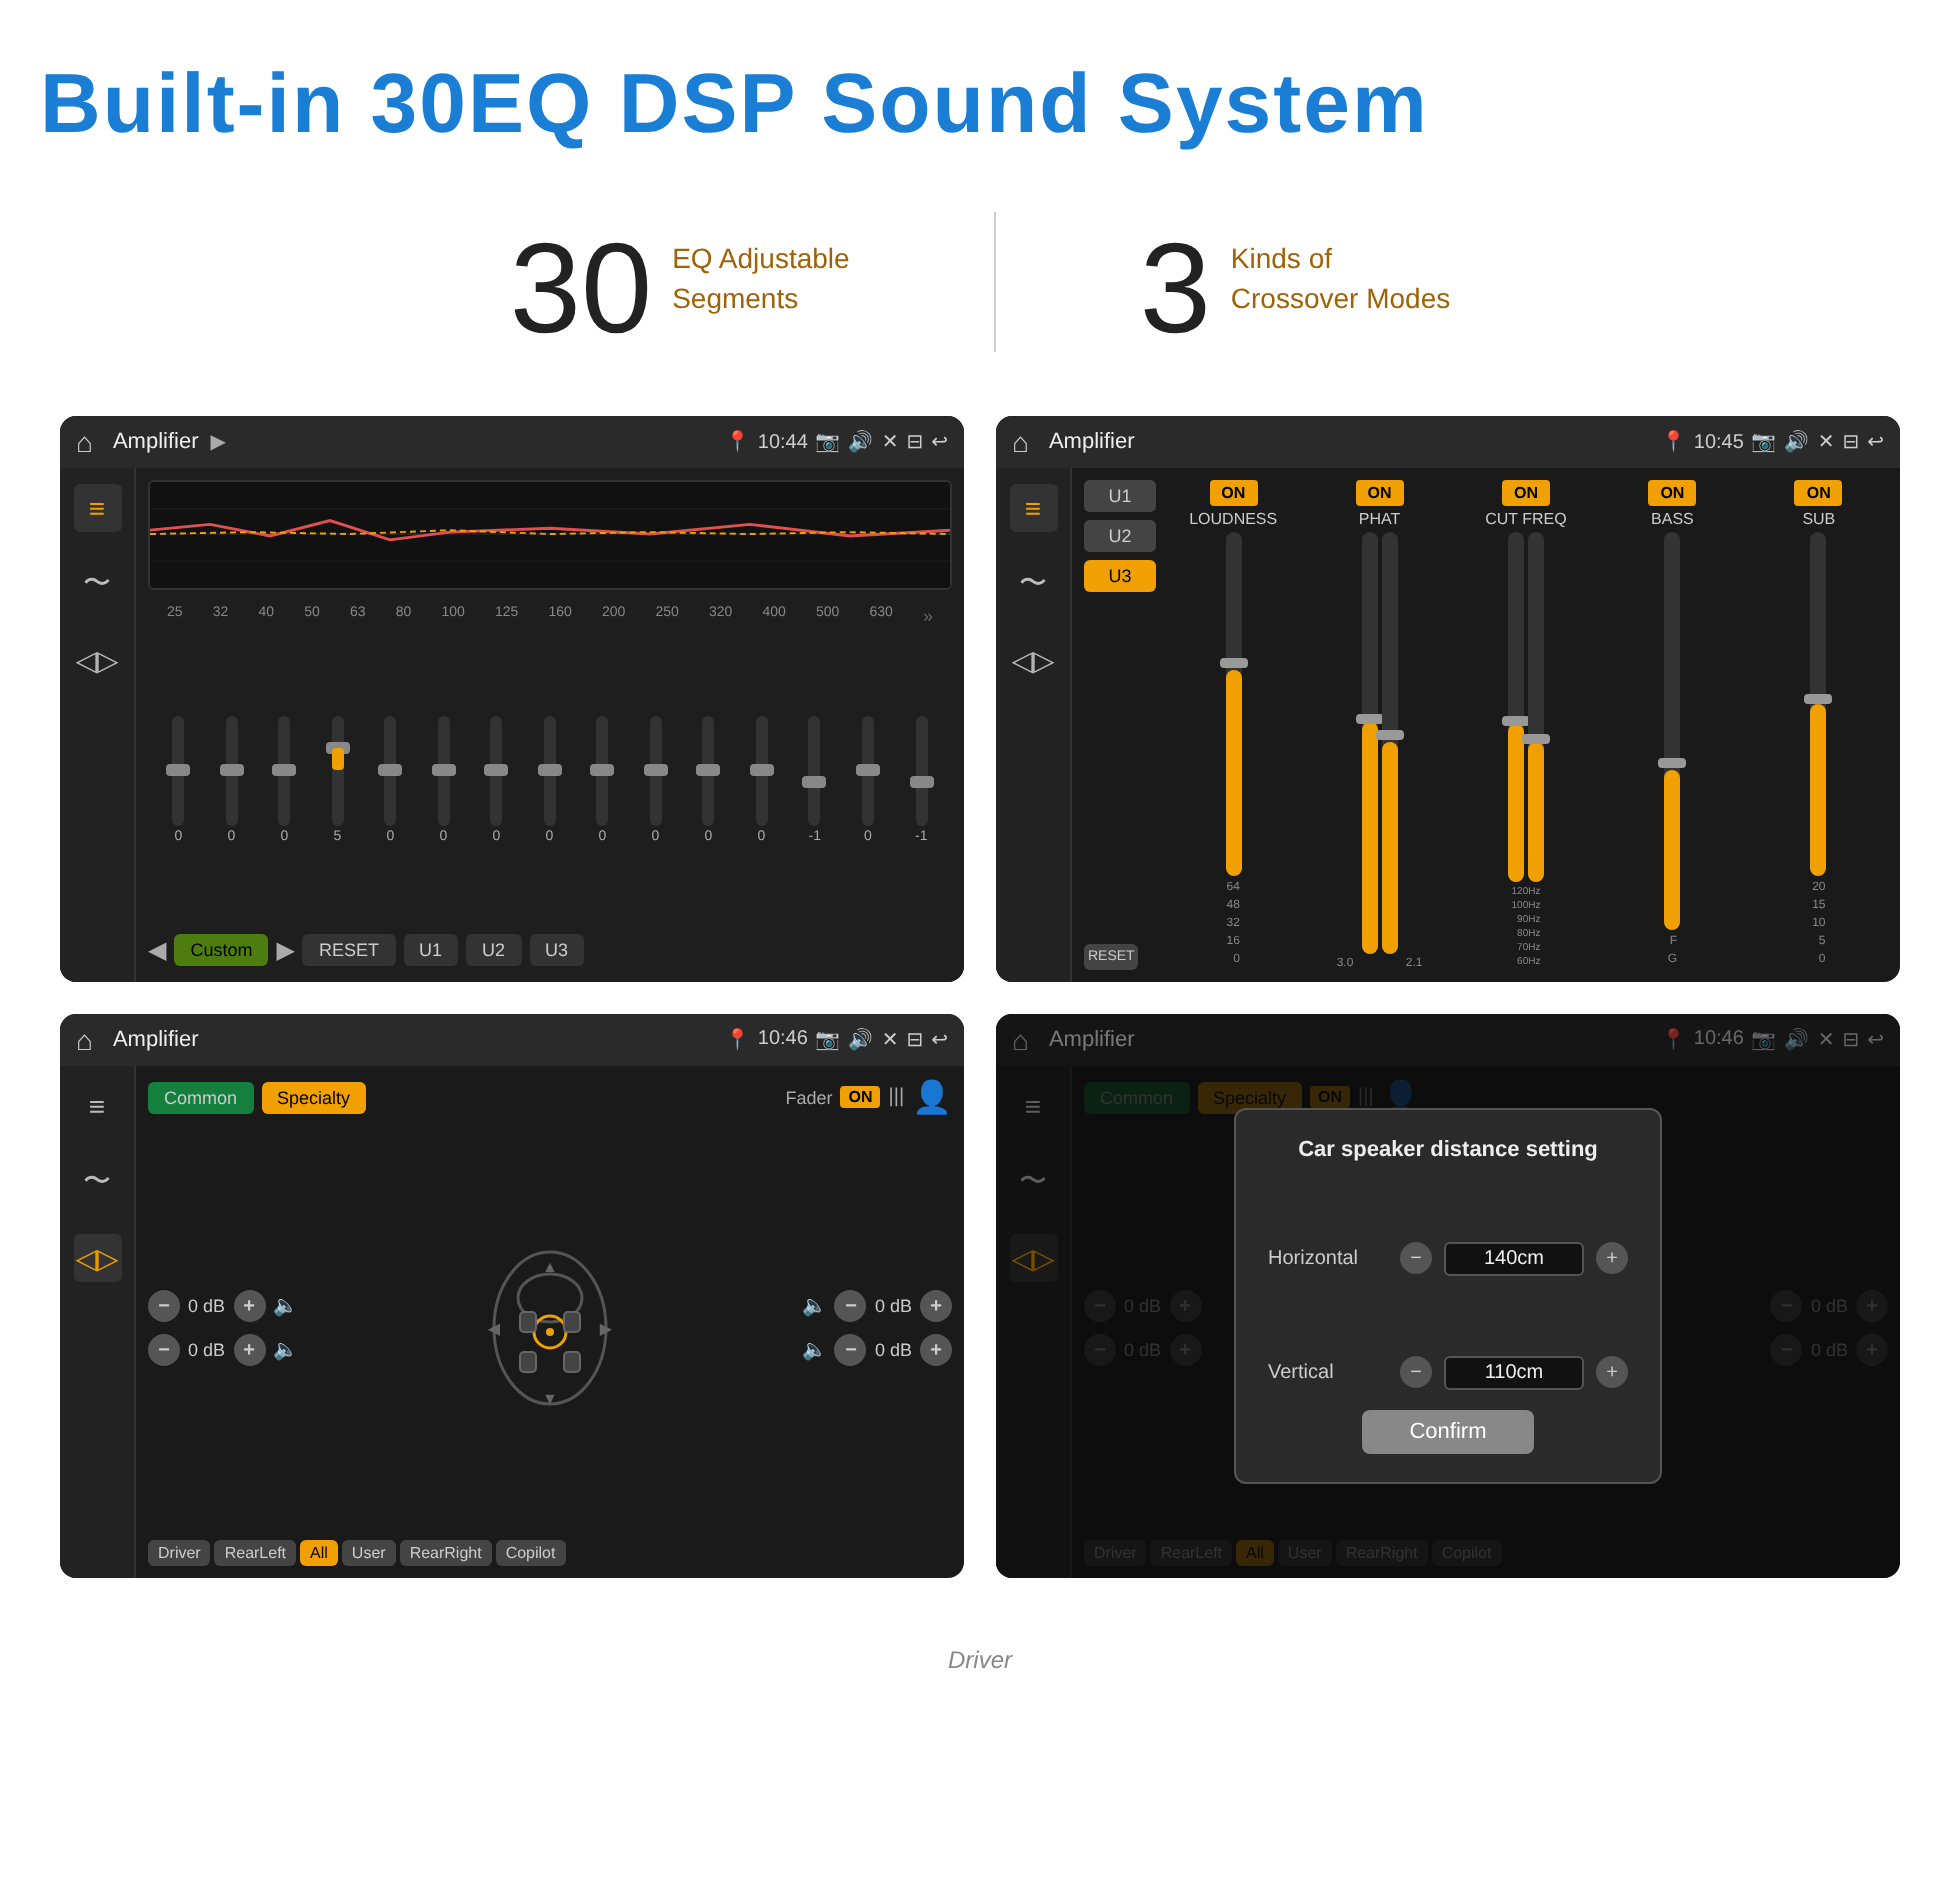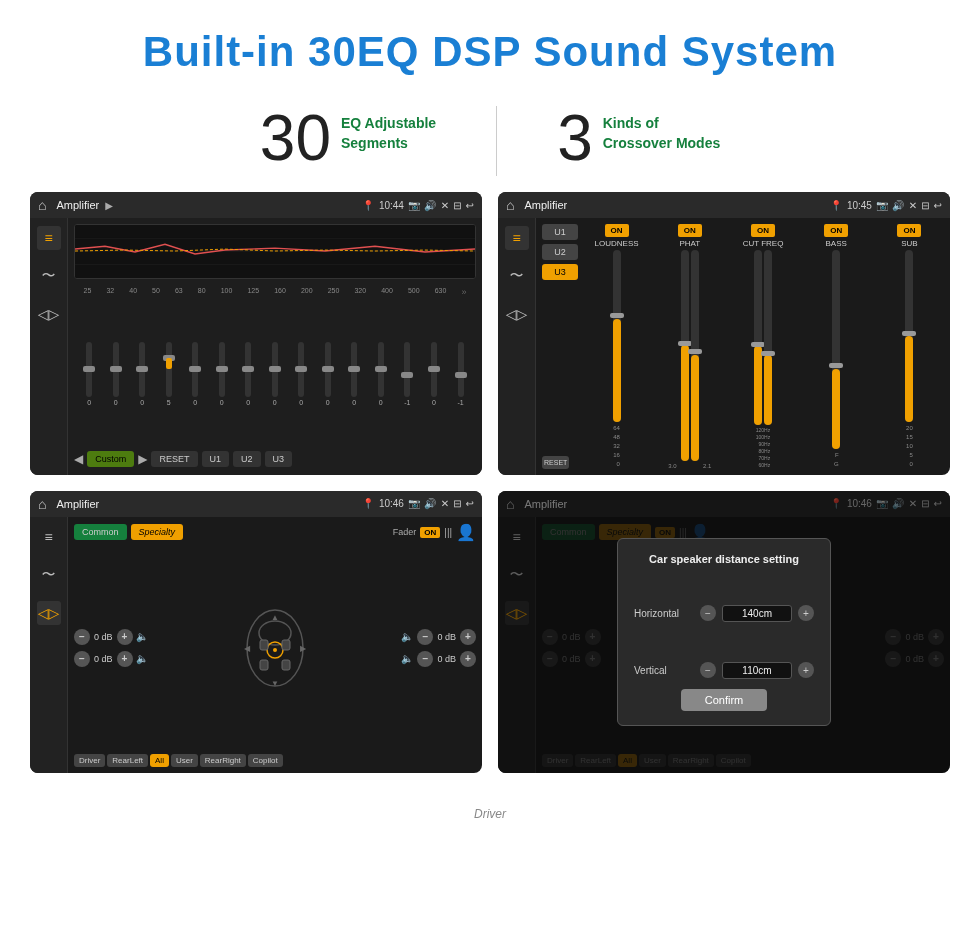--- a/index.html
+++ b/index.html
@@ -6,56 +6,55 @@
     body {
       width: 980px;
       min-height: 939px;
       background: #ffffff;
       font-family: Arial, sans-serif;
       overflow-x: hidden;
     }
 
     
     .header {
-      text-align: center;
+      text-align: left;
       padding: 28px 20px 20px;
     }
     .header h1 {
       font-size: 42px;
       font-weight: 900;
       color: #1a7fd4;
       letter-spacing: 1px;
     }
 
     
     .stats-row {
       display: flex;
       justify-content: center;
-      align-items: flex-start;
-      padding: 10px 0 16px;
-      gap: 0;
+      align-items: flex-end;
+      padding: 10px 0 32px;
+      gap: 12px;
     }
     .stat-item {
       display: flex;
       align-items: flex-start;
       gap: 10px;
       padding: 0 60px;
     }
     .stat-number {
       font-size: 64px;
       font-weight: 300;
       color: #222;
       line-height: 1;
     }
     .stat-label {
       font-size: 14px;
-      color: #15803d;
+      color: #a16207;
       line-height: 1.4;
       padding-top: 8px;
-      font-weight: bold;
     }
     .stat-divider {
       width: 1px;
       height: 70px;
       background: #ccc;
     }
 
     
     .screens-grid {
       display: grid;
@@ -312,21 +311,20 @@
       border: none;
       border-radius: 3px;
       color: #ccc;
       font-size: 9px;
       padding: 3px 8px;
       cursor: pointer;
     }
     .sp-btn.active {
       background: #f0a000;
       color: #000;
-      font-style: italic;
     }
     .fader-label {
       color: #aaa;
       font-size: 9px;
       margin-left: auto;
     }
     .fader-on {
       background: #f0a000;
       color: #000;
       font-size: 8px;

